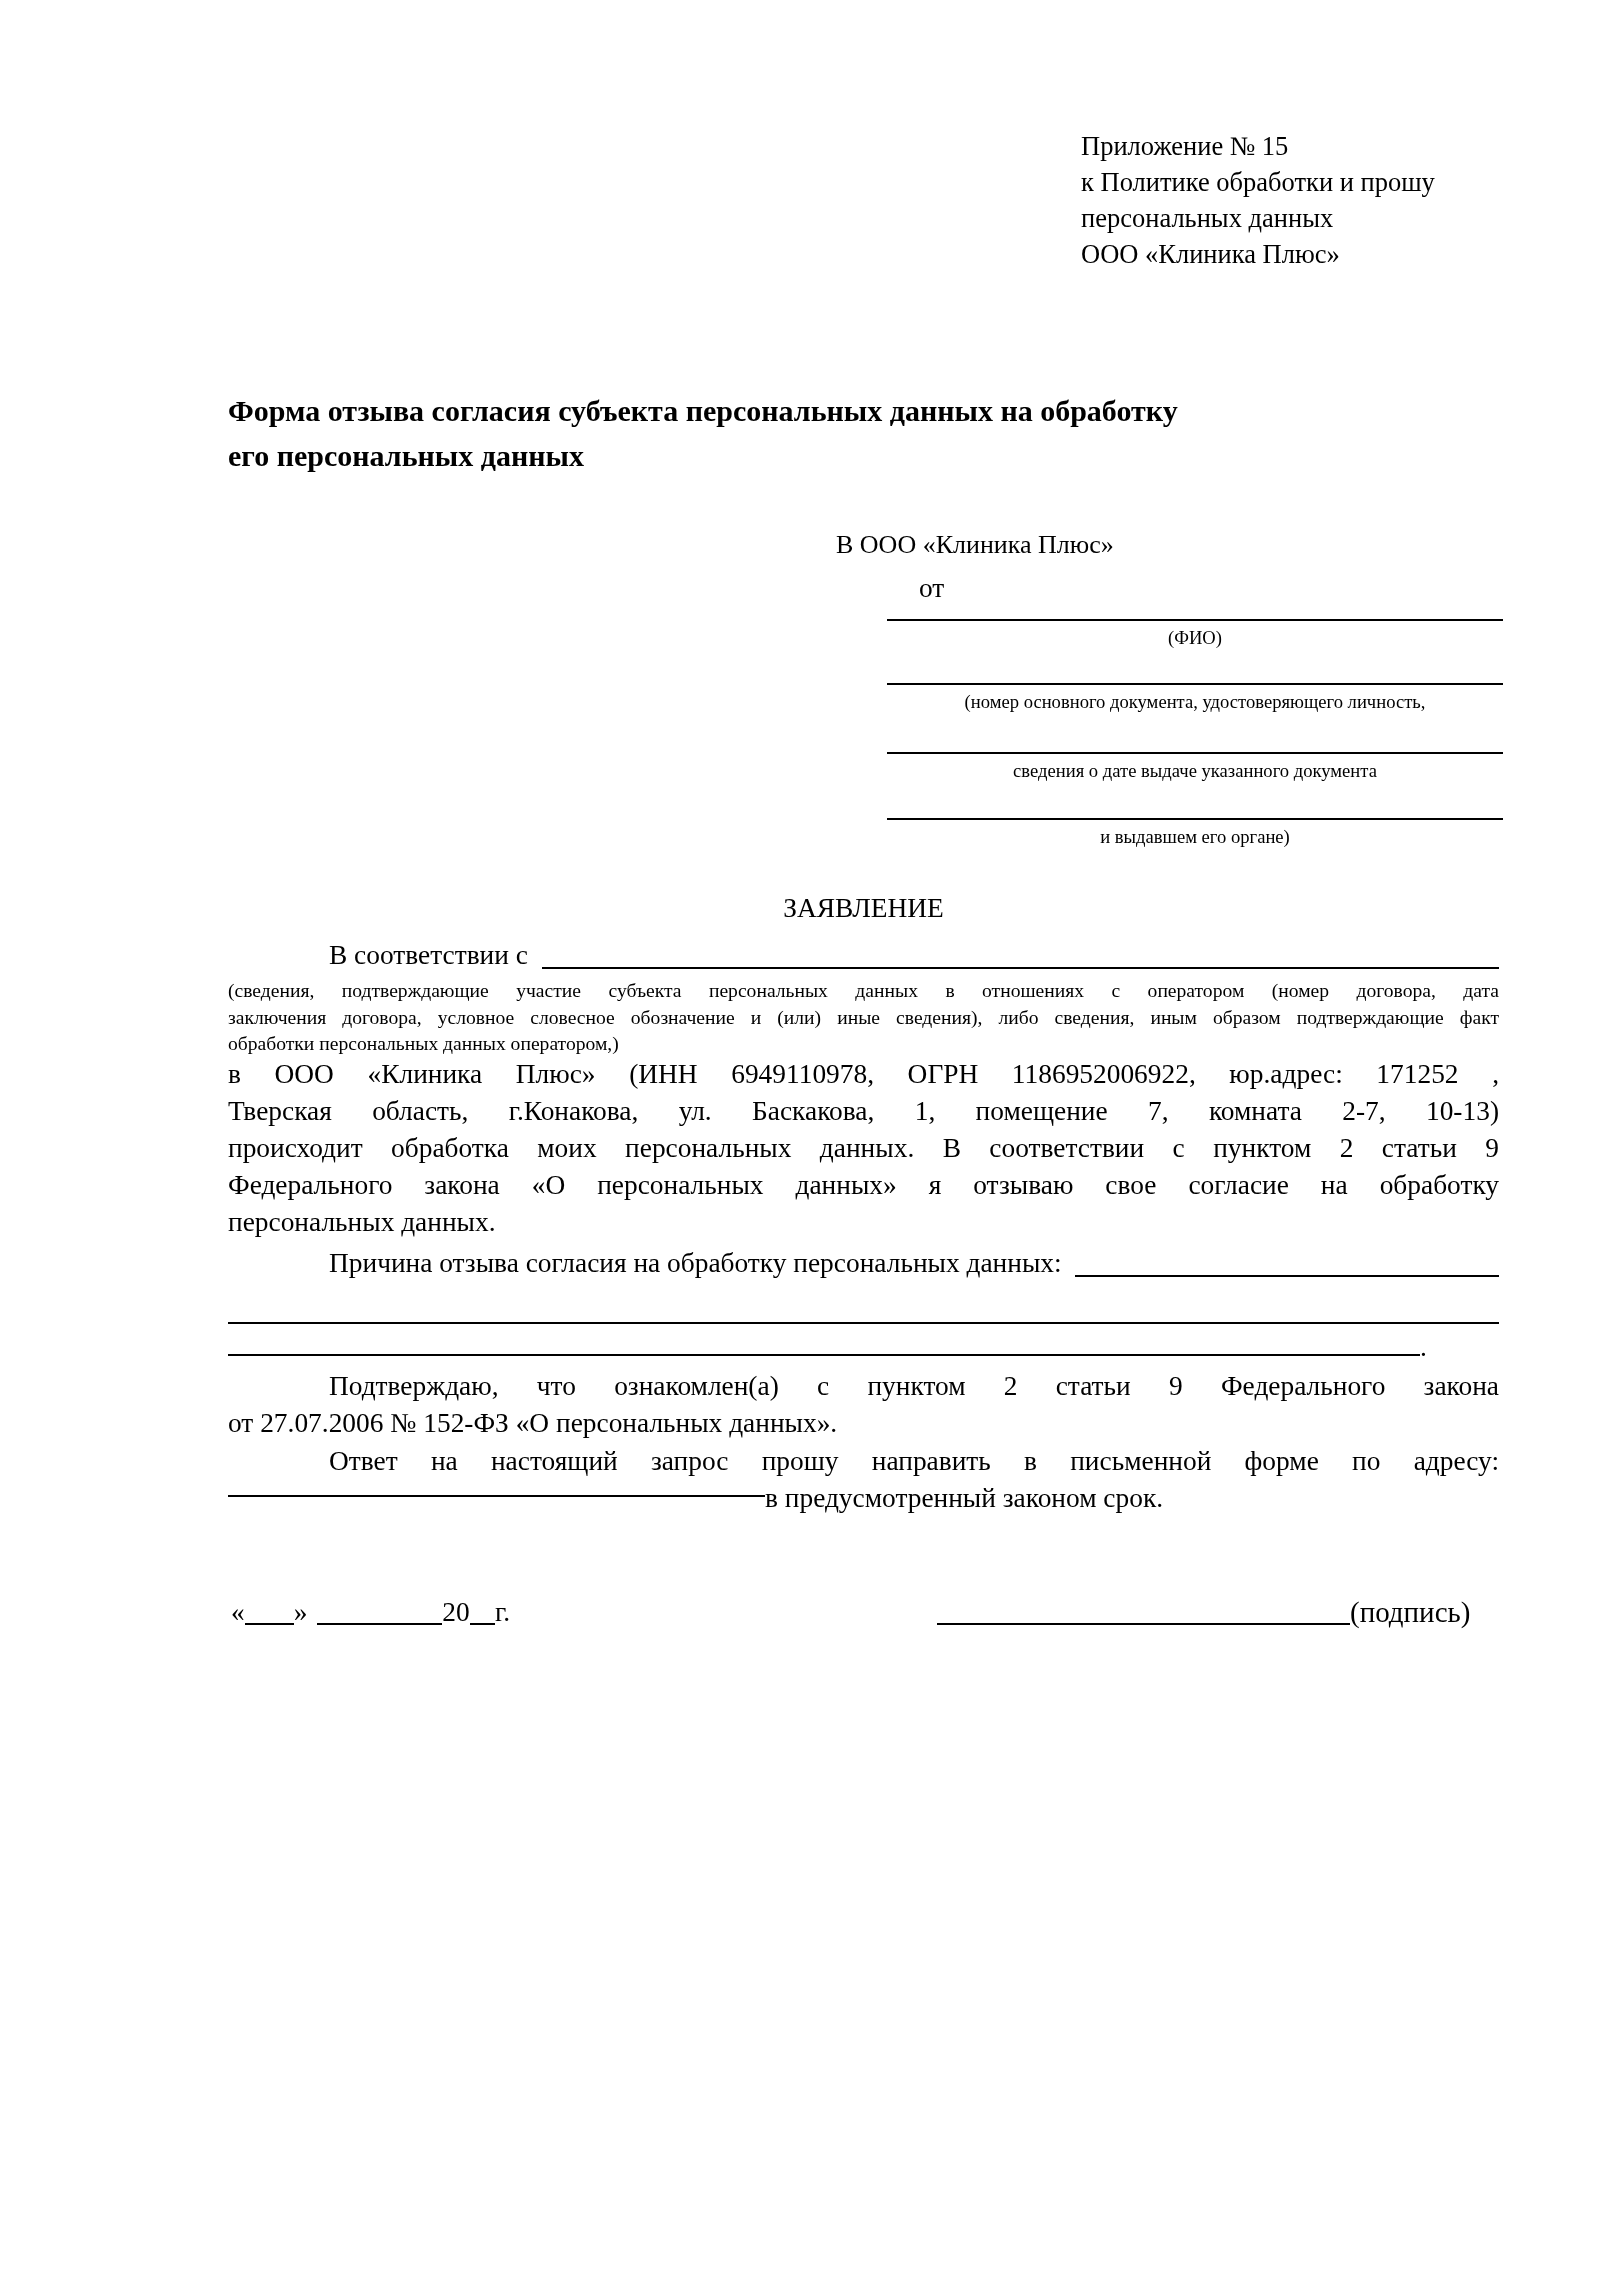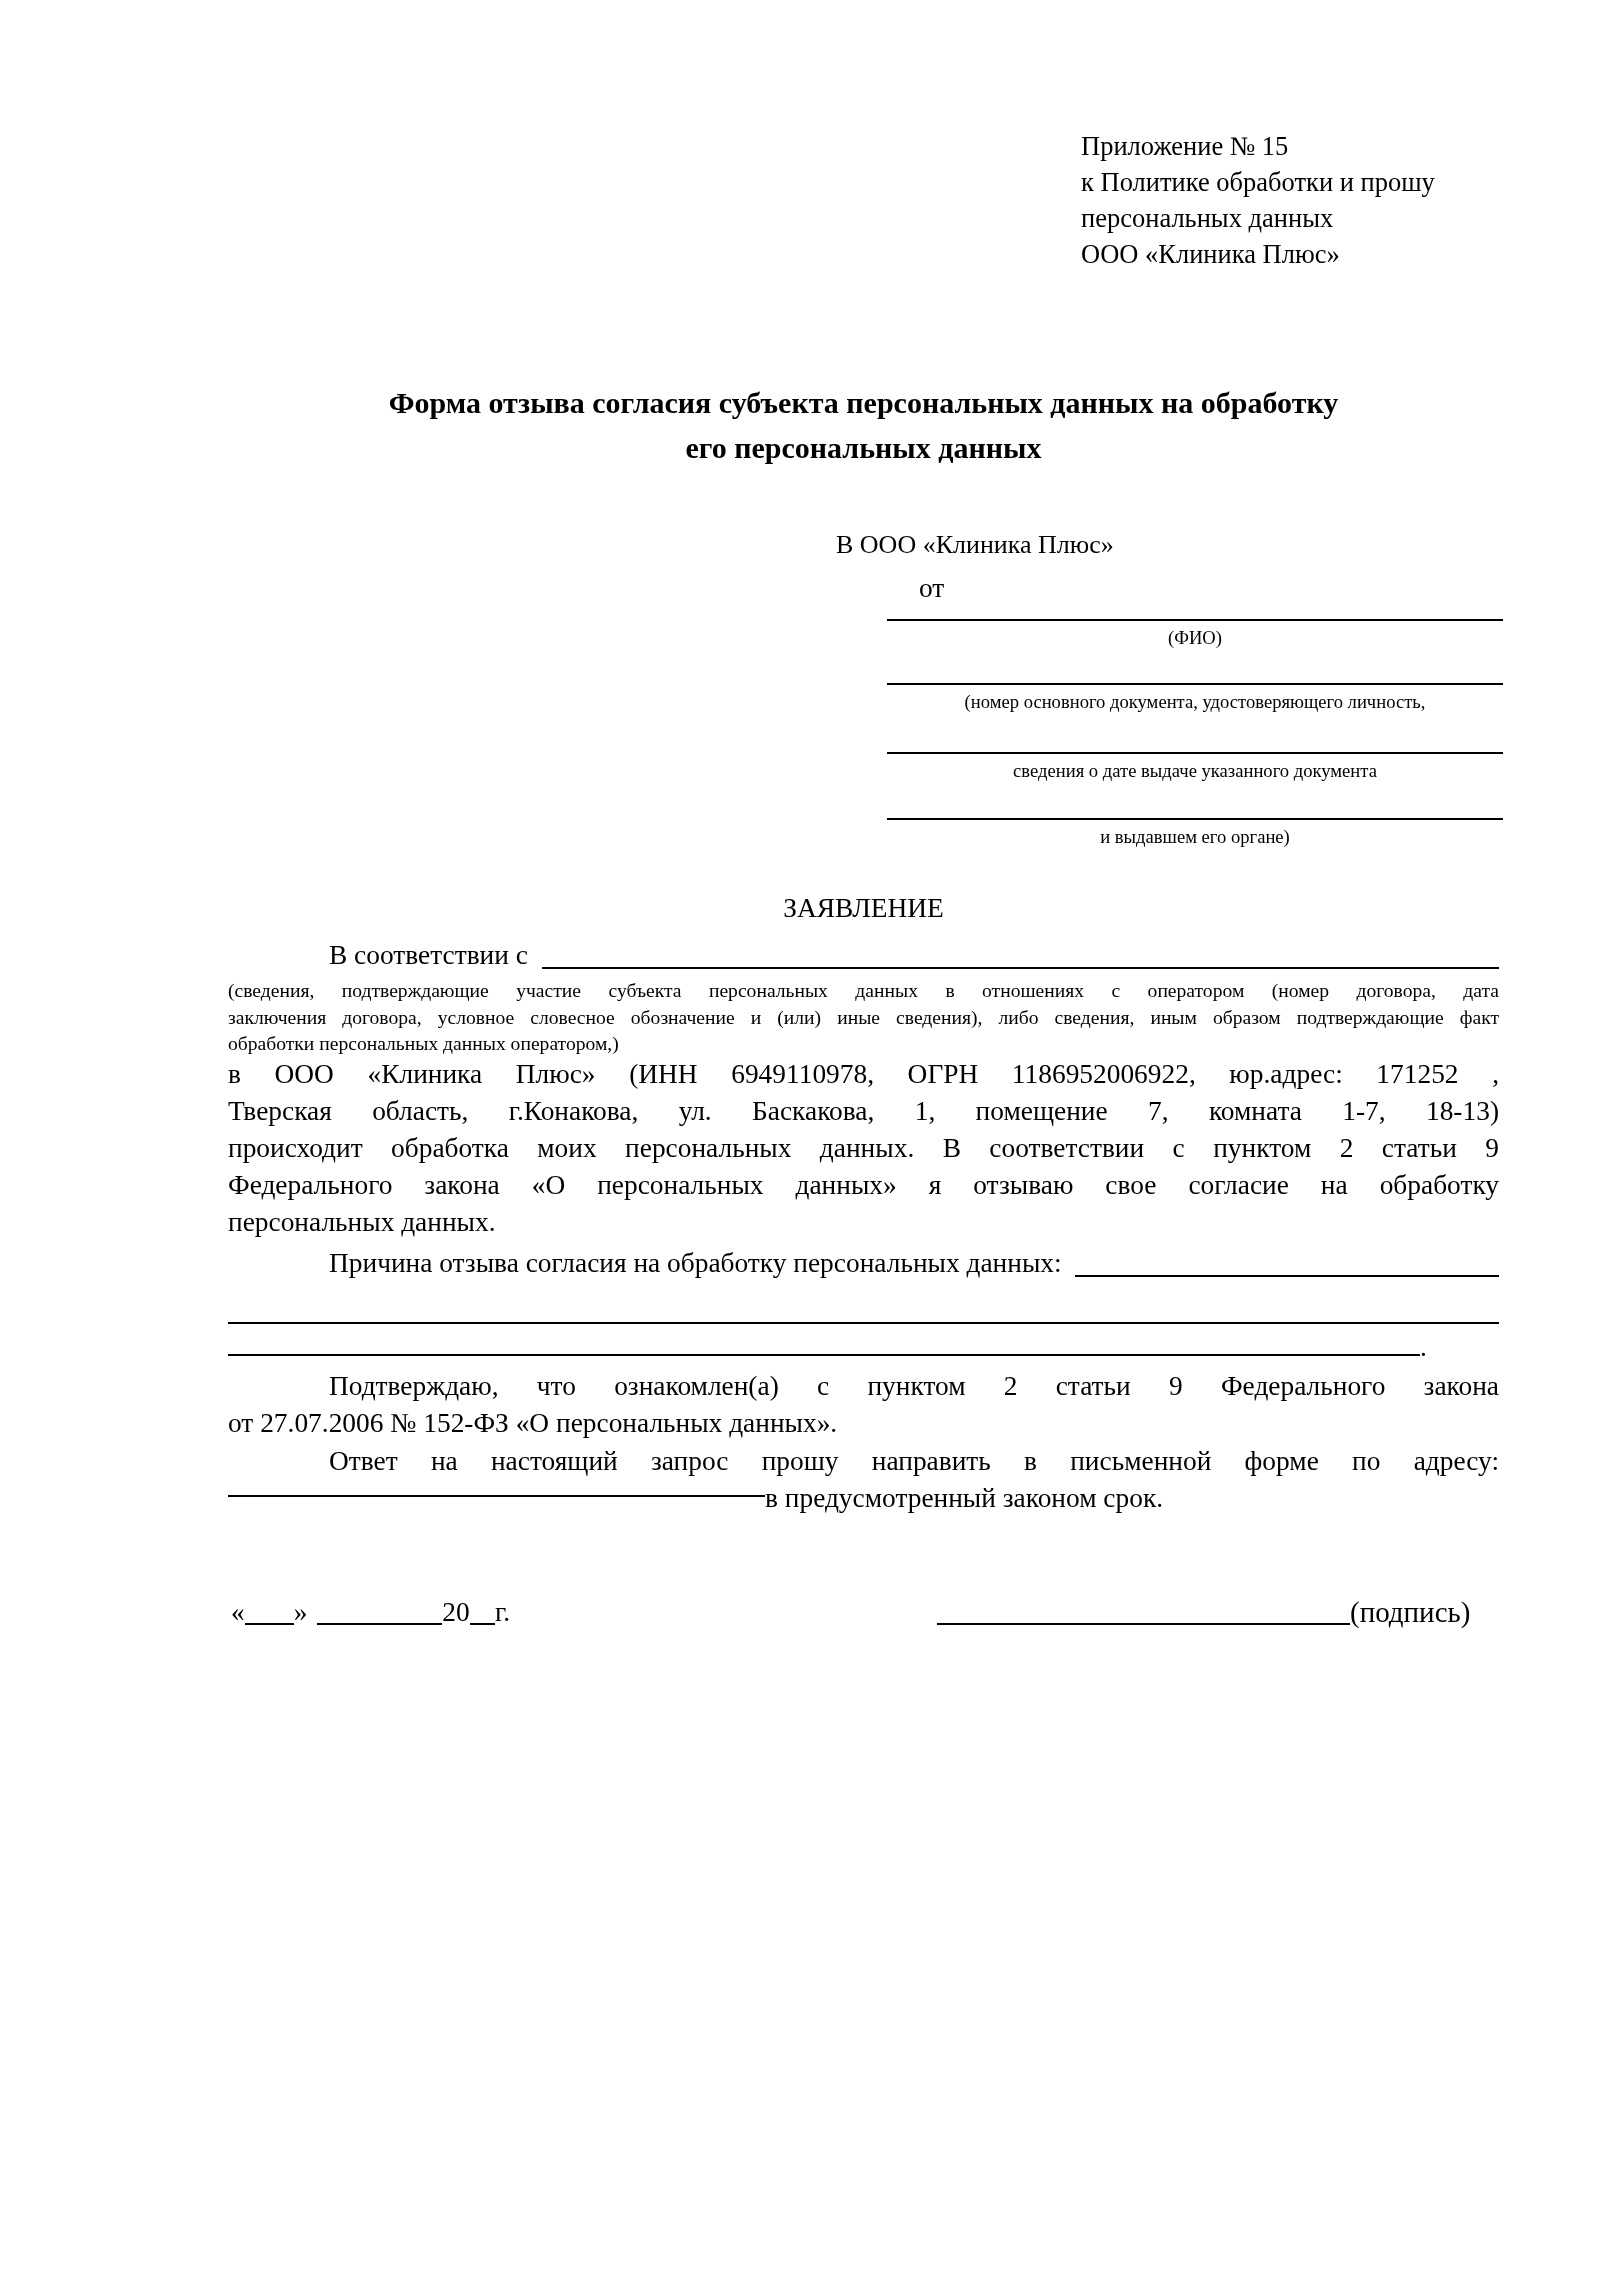--- a/index.html
+++ b/index.html
@@ -5,21 +5,21 @@
   html,body{margin:0;padding:0;background:#ffffff;}
   body{width:1621px;height:2293px;position:relative;font-family:"Liberation Serif","DejaVu Serif",serif;color:#000;}
   .page{position:absolute;left:0;top:0;width:1519px;height:2293px;background:#fff;overflow:hidden;}
 
   .abs{position:absolute;}
 
   
   .header-block{left:1081px;top:128px;font-size:26.5px;line-height:36px;white-space:nowrap;}
 
   
-  .doc-title{left:228px;top:380px;width:1271px;text-align:center;font-weight:bold;font-size:30px;line-height:45px;font-family:Liberation Serif, serif;}
+  .doc-title{left:228px;top:388px;width:1271px;text-align:left;font-weight:bold;font-size:30px;line-height:45px;font-family:Liberation Serif, serif;}
 
   
   .to-line{left:836px;top:530px;font-size:26px;white-space:nowrap;}
   .from-line{left:919px;top:573px;font-size:27.4px;text-align:right;}
   .field-line{left:887px;width:616px;border-top:2.9px solid #000;height:0;}
   .field-label{left:887px;width:616px;text-align:center;font-size:18.6px;line-height:21.6px;white-space:nowrap;}
 
   
   .statement-heading{left:228px;top:893px;width:1271px;text-align:center;font-size:27.4px;}
   .flex-row{display:flex;align-items:stretch;font-size:27.4px;line-height:37px;font-family:Liberation Serif, serif;}
@@ -91,21 +91,21 @@
   </div>
 
   <div class="abs note">
     <div class="jline">(сведения, подтверждающие участие субъекта персональных данных в отношениях с оператором (номер договора, дата</div>
     <div class="jline">заключения договора, условное словесное обозначение и (или) иные сведения), либо сведения, иным образом подтверждающие факт</div>
     <div class="jline last">обработки персональных данных оператором,)</div>
   </div>
 
   <div class="abs body-par">
     <div class="jline">в ООО «Клиника Плюс» (ИНН 6949110978, ОГРН 1186952006922, юр.адрес: 171252 ,</div>
-    <div class="jline">Тверская область, г.Конакова, ул. Баскакова, 1, помещение 7, комната 1-7, 18-13)</div>
+    <div class="jline">Тверская область, г.Конакова, ул. Баскакова, 1, помещение 7, комната 2-7, 10-13)</div>
     <div class="jline">происходит обработка моих персональных данных. В соответствии с пунктом 2 статьи 9</div>
     <div class="jline">Федерального закона «О персональных данных» я отзываю свое согласие на обработку</div>
     <div class="jline last">персональных данных.</div>
   </div>
 
   <div class="abs flex-row reason-row">
     <span class="indent"></span>
     <span class="nowrap">Причина отзыва согласия на обработку персональных данных:</span>
     <span class="fill-blank" style="margin-left:13.7px;"></span>
   </div>

